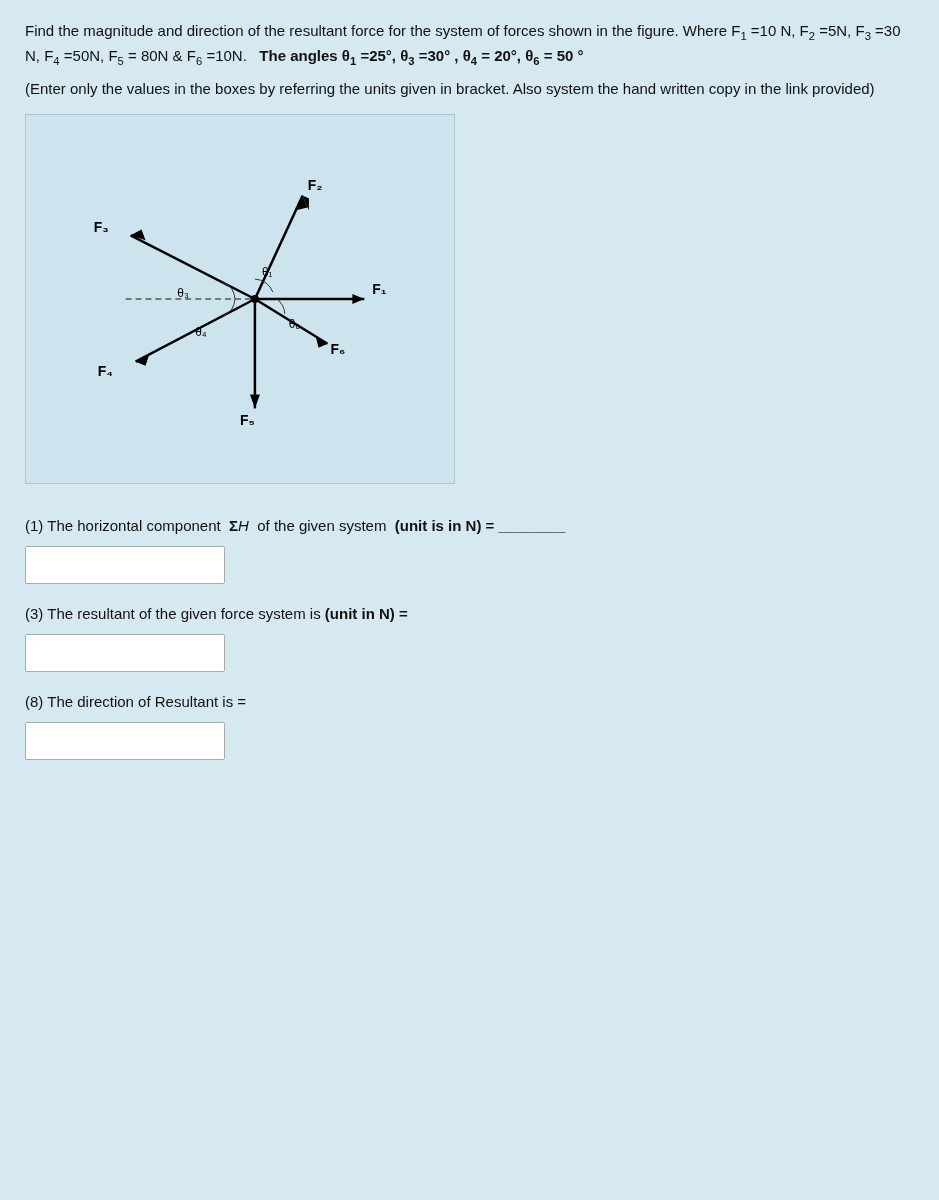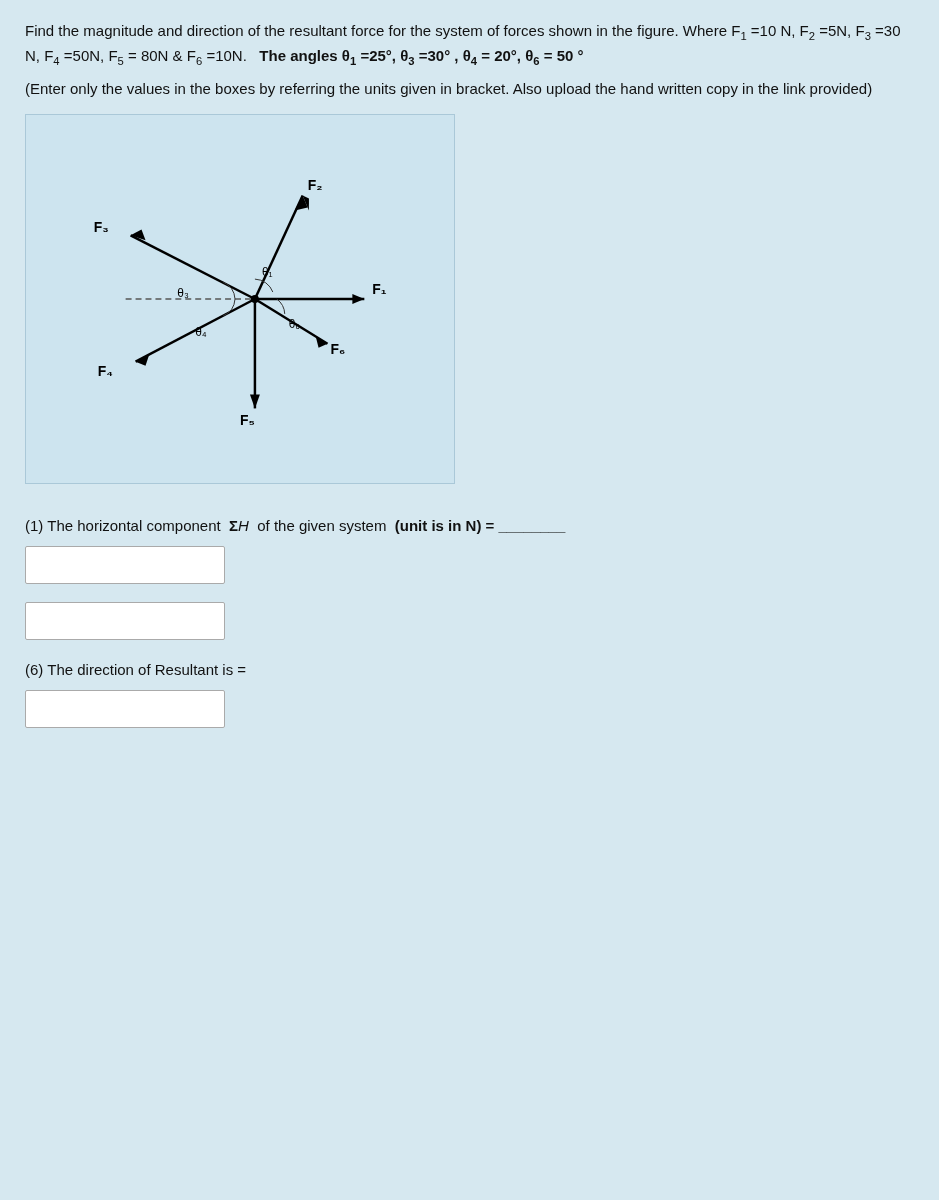--- a/index.html
+++ b/index.html
@@ -58,21 +58,21 @@
 </head>
 <body>
 
 <div class="problem-text">
   <p>
     Find the magnitude and direction of the resultant force for the system of forces shown in the
     figure. Where F<sub>1</sub> =10 N, F<sub>2</sub> =5N, F<sub>3</sub> =30 N, F<sub>4</sub> =50N, F<sub>5</sub> = 80N &amp; F<sub>6</sub> =10N. &nbsp;
     <span class="bold">The angles θ<sub>1</sub> =25°, θ<sub>3</sub> =30° , θ<sub>4</sub> = 20°, θ<sub>6</sub> = 50 °</span>
   </p>
   <p>
-    (Enter only the values in the boxes by referring the units given in bracket.  Also upload the hand written copy in the link provided)
+    (Enter only the values in the boxes by referring the units given in bracket.  Also system the hand written copy in the link provided)
   </p>
 </div>
 
 <div class="diagram-container">
   <svg class="diagram" viewBox="0 0 430 370">
 
     <line x1="100" y1="185" x2="230" y2="185" stroke="#555" stroke-width="1.5" stroke-dasharray="6,4"></line>
 
     <line x1="230" y1="185" x2="340" y2="185" stroke="black" stroke-width="2.5"></line>
     <polygon points="340,185 328,180 328,190" fill="black"></polygon>
@@ -120,23 +120,26 @@
 
   <div class="question-block">
     <div class="question-label">
       (1) The horizontal component &nbsp;<b>Σ</b><i>H</i>&nbsp; of the given system &nbsp;<span class="bold">(unit is in N) = ________</span>
     </div>
     <input class="answer-input" type="text" value="" style="">
   </div>
 
 
   <div class="question-block">
+    <div class="question-label">
+      (3) The resultant of the given force system is <span class="bold">(unit in N) =</span>
+    </div>
     <input class="answer-input" type="text" value="" style="">
   </div>
 
   <div class="question-block">
     <div class="question-label">
-      (6) The direction of Resultant is =
+      (8) The direction of Resultant is =
     </div>
     <input class="answer-input" type="text" value="" style="">
   </div>
 
 </div>
 
 </body></html>

